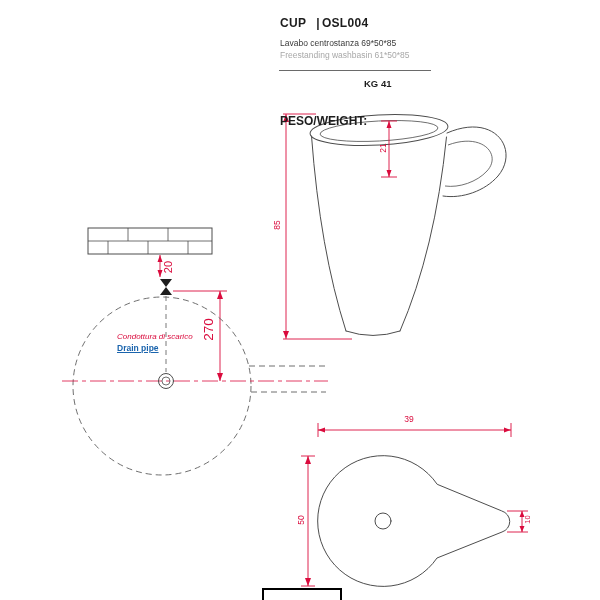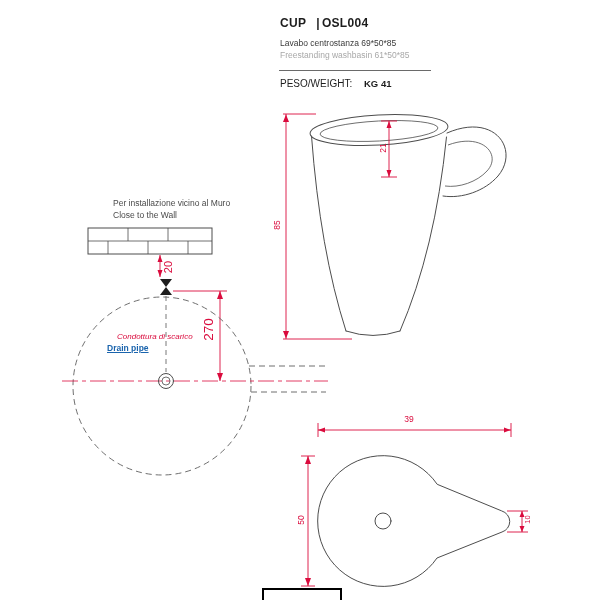--- a/index.html
+++ b/index.html
@@ -7,21 +7,21 @@
     position:relative;width:600px;height:600px;overflow:hidden;background:#fff;
     font-family:"Liberation Sans", sans-serif;color:#222;
   }
   .abs{position:absolute;}
   
   .title{font-size:12px;font-weight:bold;color:#1d1d1d;letter-spacing:.3px;}
   .title .sep{margin:0 2px 0 10px;font-weight:bold;color:#1d1d1d;}
   .desc-it{font-size:8.5px;color:#3a3a3a;}
   .desc-en{font-size:8.5px;color:var(--muted-text);}
   .hrule{border-top:1px solid #6a6a6a;height:0;}
-  .weight-label{font-size:10px;font-weight:normal;color:#1d1d1d;}
+  .weight-label{font-size:12px;font-weight:bold;color:#1d1d1d;margin-top:36px;}
   .weight-value{font-size:9.5px;font-weight:bold;color:#1d1d1d;}
   
   .note{font-size:8.5px;color:#4a4a4a;line-height:12px;}
   .drain-it{font-size:8px;color:var(--dimension-red);}
   .drain-en{font-size:8.5px;font-weight:bold;color:var(--drain-blue);}
   
   .dim{color:var(--dimension-red);font-size:8.5px;text-align:center;width:24px;}
   .rot{transform:rotate(-90deg);transform-origin:center center;}
   .dim-20{font-size:11px;}
   .dim-270{font-size:13.5px;width:30px;}
@@ -131,27 +131,23 @@
 
   <div class="abs title" style="left:280px;top:16px;">
     <span>CUP</span><span class="sep">|</span><span>OSL004</span>
   </div>
   <div class="abs desc-it" style="left:280px;top:38px;text-align:right;">Lavabo centrostanza 69*50*85</div>
   <div class="abs desc-en" style="left:280px;top:50px;">Freestanding  washbasin   61*50*85</div>
   <div class="abs hrule" style="left:279px;top:70px;width:152px;"></div>
   <div class="abs weight-label" style="left:280px;top:78px;">PESO/WEIGHT:</div>
   <div class="abs weight-value" style="left:364px;top:78px;">KG 41</div>
 
-  <div class="abs note" style="left:113px;top:197px;">
-    <div>Per installazione vicino al  Muro</div>
-    <div>Close to the Wall</div>
-  </div>
 
   <div class="abs drain-it" style="left:117px;top:332px;font-style:italic;">Condottura di scarico</div>
-  <div class="abs drain-en" style="left:107px;top:343px;text-decoration:underline;">Drain pipe</div>
+  <div class="abs drain-en" style="left:117px;top:343px;text-decoration:underline;">Drain pipe</div>
 
   <div class="abs dim rot" style="left:265px;top:220px;">85</div>
   <div class="abs dim rot" style="left:371px;top:143px;">21</div>
   <div class="abs dim rot dim-20" style="left:156px;top:261px;">20</div>
   <div class="abs dim rot dim-270" style="left:193px;top:322px;">270</div>
   <div class="abs dim" style="left:397px;top:414px;">39</div>
   <div class="abs dim rot" style="left:289px;top:515px;">50</div>
   <div class="abs dim rot dim-10" style="left:515px;top:515px;">10</div>
 
   <div class="abs logo-box" style="left:262px;top:588px;width:76px;height:16px;"></div>

